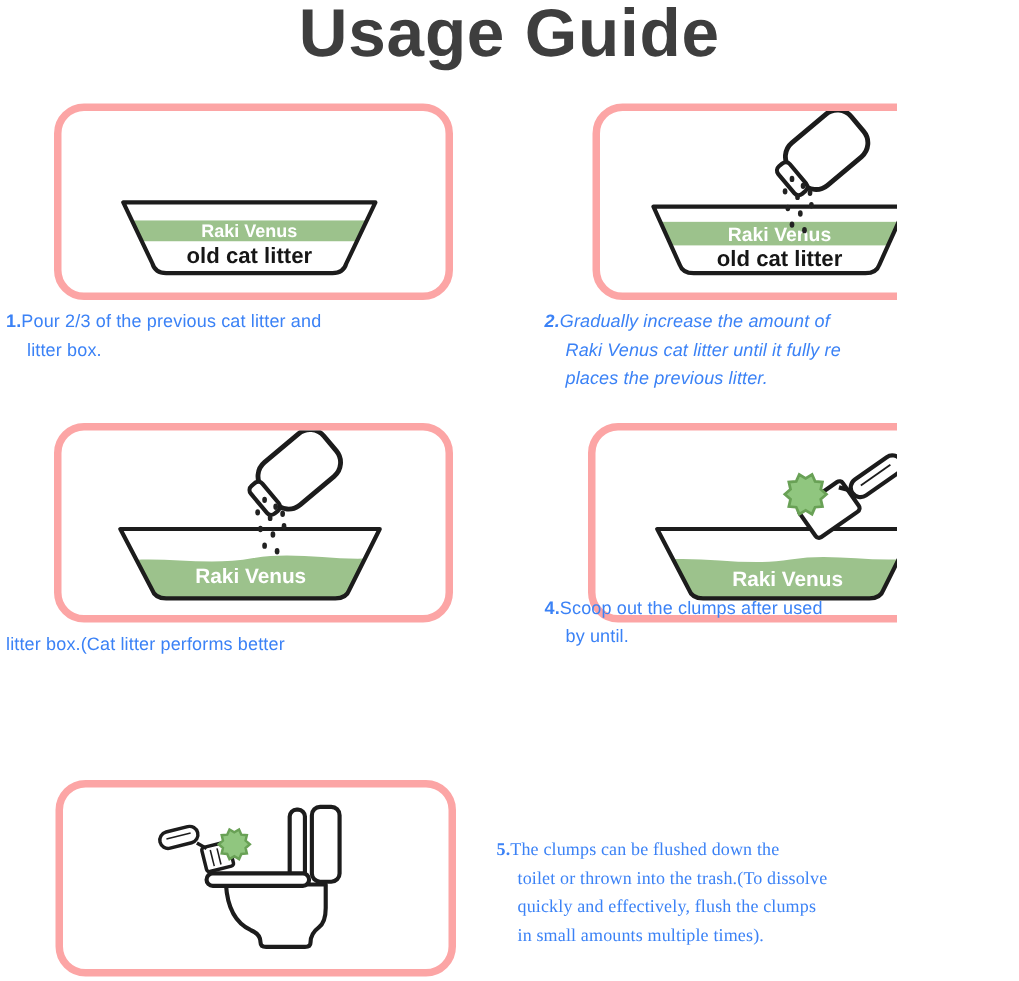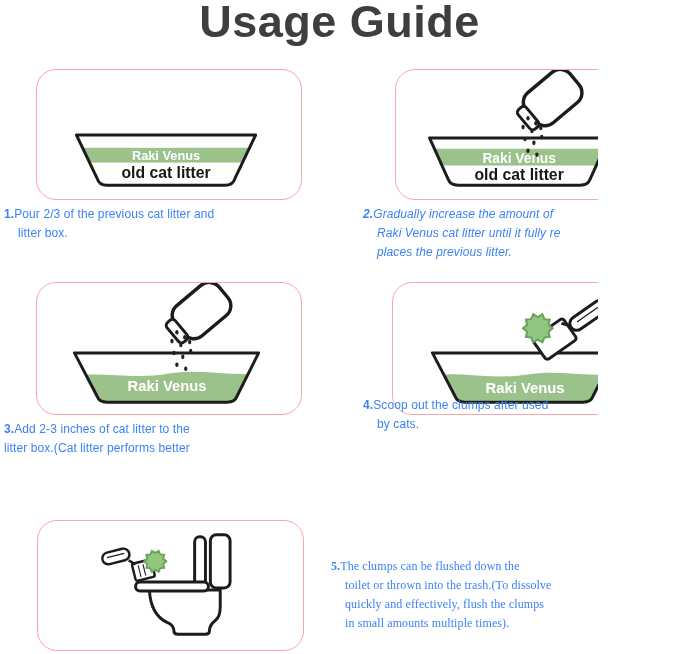--- a/index.html
+++ b/index.html
@@ -5,21 +5,21 @@
   html,body { margin:0; padding:0; background:#ffffff; }
   .canvas {
     position:relative; width:598px; height:654px; background:#ffffff;
     font-family:"Liberation Sans", sans-serif; overflow:hidden;
   }
   .title {
     position:absolute; left:0; top:-4px; width:679px; text-align:center;
     font-size:45px; font-weight:700; color:#3e3e3e; letter-spacing:0.5px;
   }
   .panel {
-    position:absolute; border:1px solid #fca5a5; border-radius:20px;
+    position:absolute; border:5px solid #fca5a5; border-radius:20px;
     background:#ffffff; box-sizing:border-box;
   }
   .panel svg { display:block; width:100%; height:100%; }
   .step { position:absolute; color:#3b82f6; font-size:12px; line-height:19px; letter-spacing:0.1px; }
   .step .ln { display:block; }
   .step .ln.indent { padding-left:14px; }
   .step .num { font-weight:700; }
   svg text { font-family:"Liberation Sans", sans-serif; font-weight:700; }
   .raki-t { font-size:14px; }
   .raki-s { font-size:13px; }
@@ -159,27 +159,26 @@
     <span class="ln indent">litter box.</span>
   </div>
 
   <div class="step" style="left:363px; top:205px; width:316px;font-style:italic;">
     <span class="ln"><span class="num">2.</span><span>Gradually increase the amount of</span></span>
     <span class="ln indent">Raki Venus cat litter until it fully re</span>
     <span class="ln indent">places the previous litter.</span>
   </div>
 
   <div class="step" style="left:4px; top:420px; width:340px;">
-    <span class="ln"><span class="num">3.</span><span>Add 2-3 inches of cat litter to the</span></span>
     <span class="ln">litter box.(Cat litter performs better</span>
   </div>
 
   <div class="step" style="left:363px; top:396px; width:316px;">
     <span class="ln"><span class="num">4.</span><span>Scoop out the clumps after used</span></span>
-    <span class="ln indent">by cats.</span>
+    <span class="ln indent">by until.</span>
   </div>
 
   <div class="step" style="left:331px; top:557px; width:348px;font-family:Liberation Serif, serif;">
     <span class="ln"><span class="num">5.</span><span>The clumps can be flushed down the</span></span>
     <span class="ln indent">toilet or thrown into the trash.(To dissolve</span>
     <span class="ln indent">quickly and effectively, flush the clumps</span>
     <span class="ln indent">in small amounts multiple times).</span>
   </div>
 
 </div>

